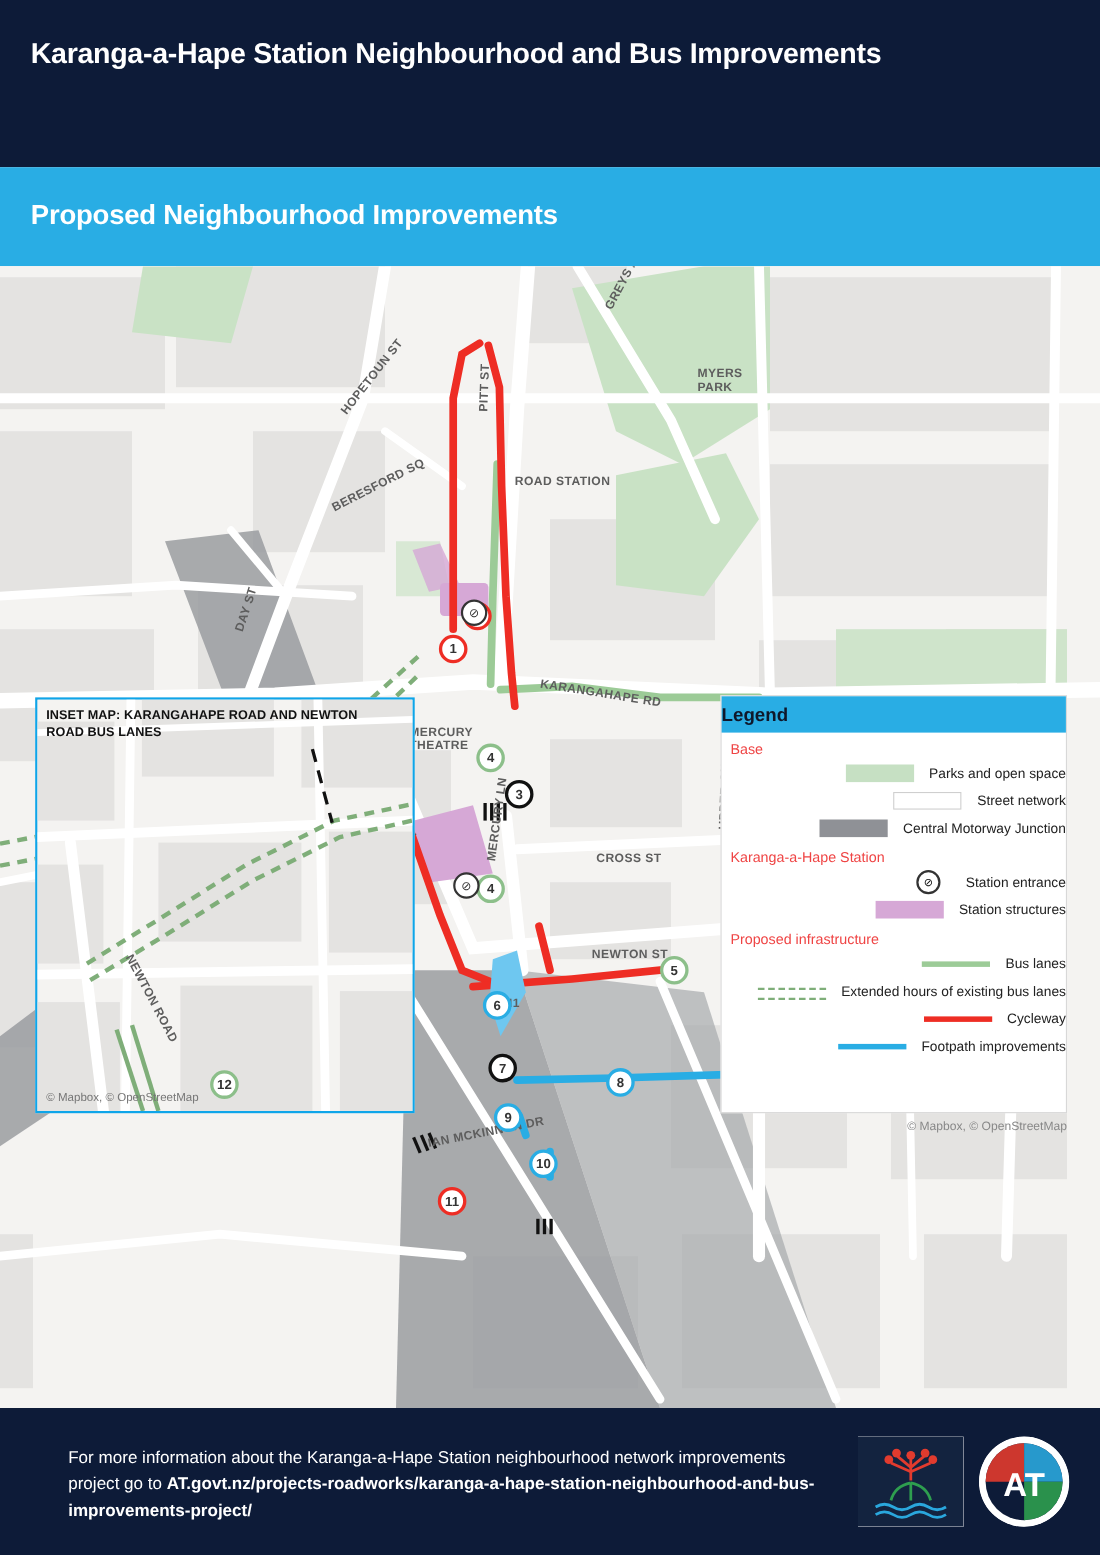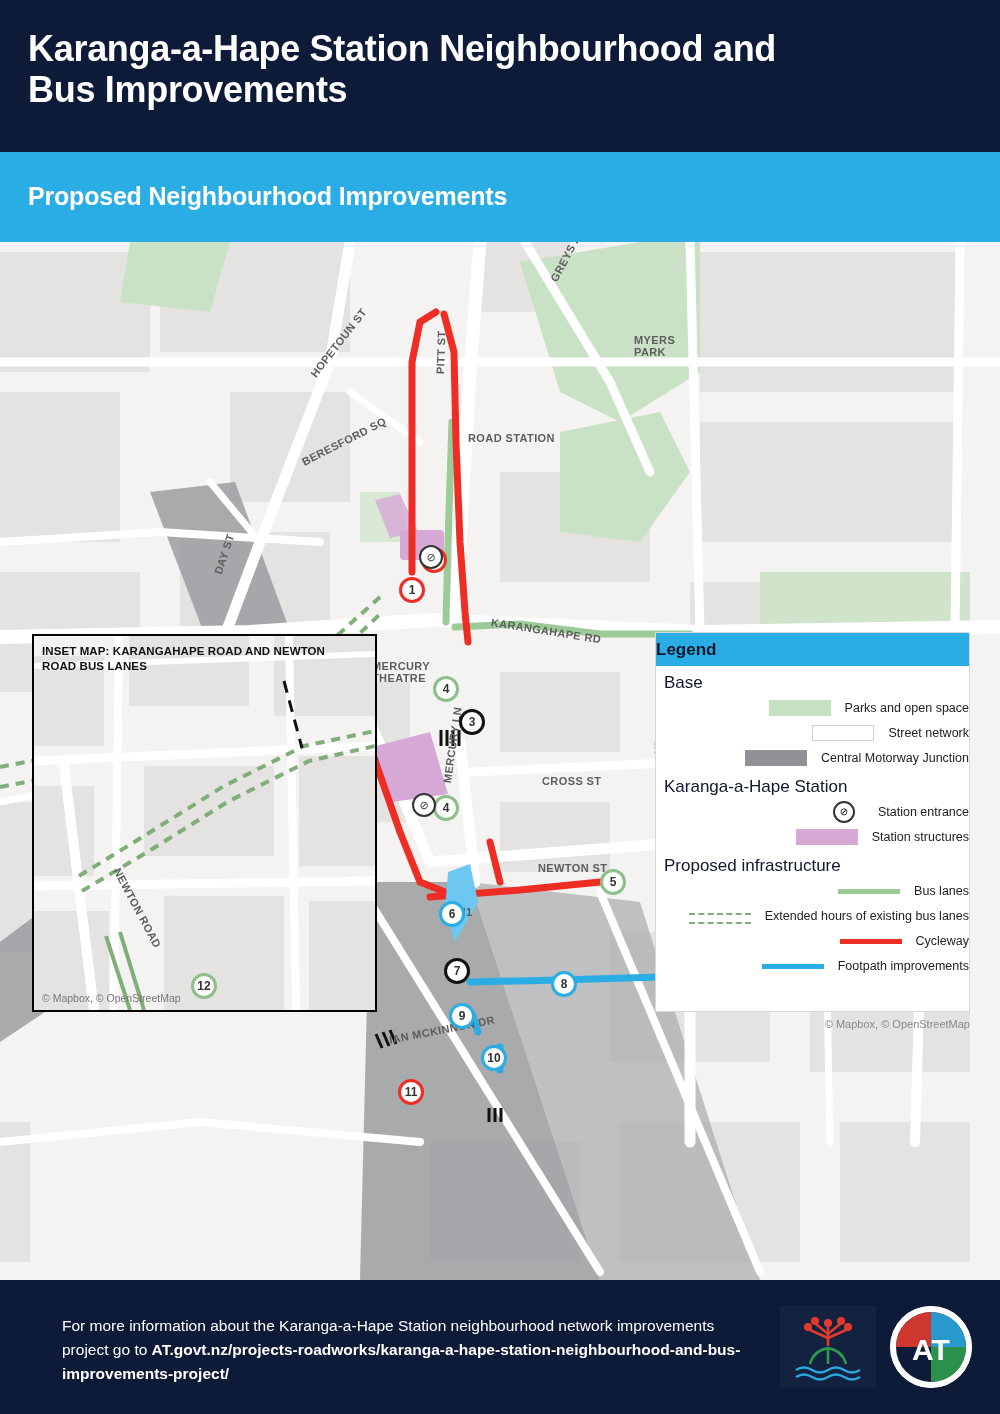--- a/index.html
+++ b/index.html
@@ -12,21 +12,21 @@
   }
   
   .header{
     position:absolute;left:0;top:0;width:1000px;height:152px;
     background:#0d1b38;
   }
   .header h1{
     position:absolute;left:28px;top:28px;
     margin:0;
     color:#ffffff;
-    font-size:36px;line-height:41px;
+    font-size:26px;line-height:41px;
     font-weight:bold;
     letter-spacing:-0.3px;
     max-width:800px;
   }
   .subheader{
     position:absolute;left:0;top:152px;width:1000px;height:90px;
     background:#29ade4;
     padding-left:36px;
   }
   .subheader .sub-title{
@@ -69,21 +69,21 @@
   .station-entrance{
     position:absolute;width:20px;height:20px;border-radius:50%;
     background:#ffffff;border:2px solid #333;
     display:flex;align-items:center;justify-content:center;
     font-size:11px;color:#333;
   }
 
   
   .inset{
     position:absolute;left:32px;top:634px;width:345px;height:378px;
-    background:#f2f2f0;border:2px solid #000000;box-sizing:border-box;
+    background:#f2f2f0;border:2px solid #0ea5e9;box-sizing:border-box;
     overflow:hidden;
   }
   .inset .inset-title{
     position:absolute;left:8px;top:8px;width:320px;
     font-size:11.5px;font-weight:bold;color:#111;line-height:15px;
     letter-spacing:0.1px;
   }
   .inset .attrib{
     position:absolute;left:8px;bottom:6px;font-size:10.5px;color:#777;
   }
@@ -92,21 +92,21 @@
   .legend{
     position:absolute;left:655px;top:632px;width:315px;height:380px;
     background:#ffffff;border:1px solid #d8d8d8;box-sizing:border-box;
   }
   .legend-head{
     height:33px;background:#29ade4;color:#0f172a;
     font-size:17px;font-weight:bold;line-height:33px;padding-left:0;
     box-sizing:border-box;
   }
   .legend-group{
-    font-size:17px;color:#0f172a;margin:7px 0 2px 8px;
+    font-size:13px;color:#ef4444;margin:7px 0 2px 8px;
   }
   .legend-row{
     display:flex;align-items:center;height:25px;margin-left:20px;justify-content:flex-end;
   }
   .swatch{width:62px;height:16px;margin-right:14px;flex:0 0 62px;}
   .legend-row .lbl{font-size:12.5px;color:#222;}
   .sw-park{background:#c6e0c3;}
   .sw-street{background:#ffffff;border:1px solid #cfcfcf;box-sizing:border-box;}
   .sw-motorway{background:#8f9196;}
   .sw-structures{background:#d6a8d6;}

